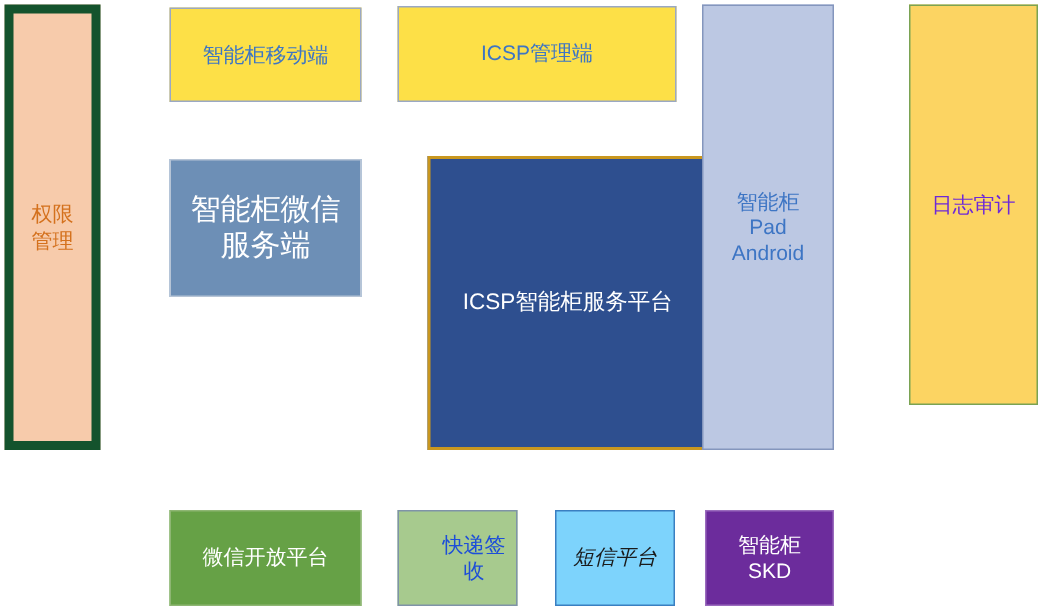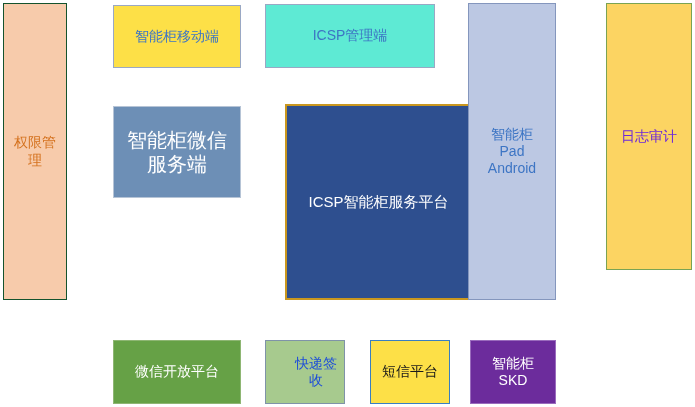--- a/index.html
+++ b/index.html
@@ -28,34 +28,34 @@
     justify-content: center;
     text-align: center;
     line-height: 1.22;
     white-space: pre-line;
     padding: 2px 6px;
   }
   
   .n-permission {
     left: 3px; top: 3px; width: 64px; height: 297px;
     background: #f7cbab;
-    border: 1px solid #14532d;
+    border: 6px solid #14532d;
     color: #d4711d;
     font-size: 14px;
   }
   .n-mobile {
     left: 113px; top: 5px; width: 128px; height: 63px;
     background: #fde047;
     border: 1px solid #9aa8c4;
     color: #3d75c4;
     font-size: 14px;
   }
   .n-icsp-admin {
-    left: 265px; top: 4px; width: 170px; height: 64px;
-    background: #5eead4;
+    left: 265px; top: 4px; width: 186px; height: 64px;
+    background: #fde047;
     border: 1px solid #9aa8c4;
     color: #3d75c4;
     font-size: 14px;
   }
   .n-wechat-service {
     left: 113px; top: 106px; width: 128px; height: 92px;
     background: #6d8fb6;
     border: 1px solid #b6c4d6;
     color: #ffffff;
     font-size: 20px;
@@ -100,24 +100,25 @@
   .n-express {
     left: 265px; top: 340px; width: 80px; height: 64px;
     background: #a7ca8e;
     border: 1px solid #7f93a8;
     color: #1d4ed8;
     font-size: 14px;
     padding-left: 28px;
   }
   .n-sms {
     left: 370px; top: 340px; width: 80px; height: 64px;
-    background: #fde047;
+    background: #7dd3fc;
     border: 1px solid #3a7fc1;
     color: #1a1a1a;
     font-size: 14px;
+    font-style: italic;
   }
   .n-skd {
     left: 470px; top: 340px; width: 86px; height: 64px;
     background: #6c2c9c;
     border: 1px solid #9a6bbd;
     color: #ffffff;
     font-size: 14px;
   }
 </style>
 </head>

